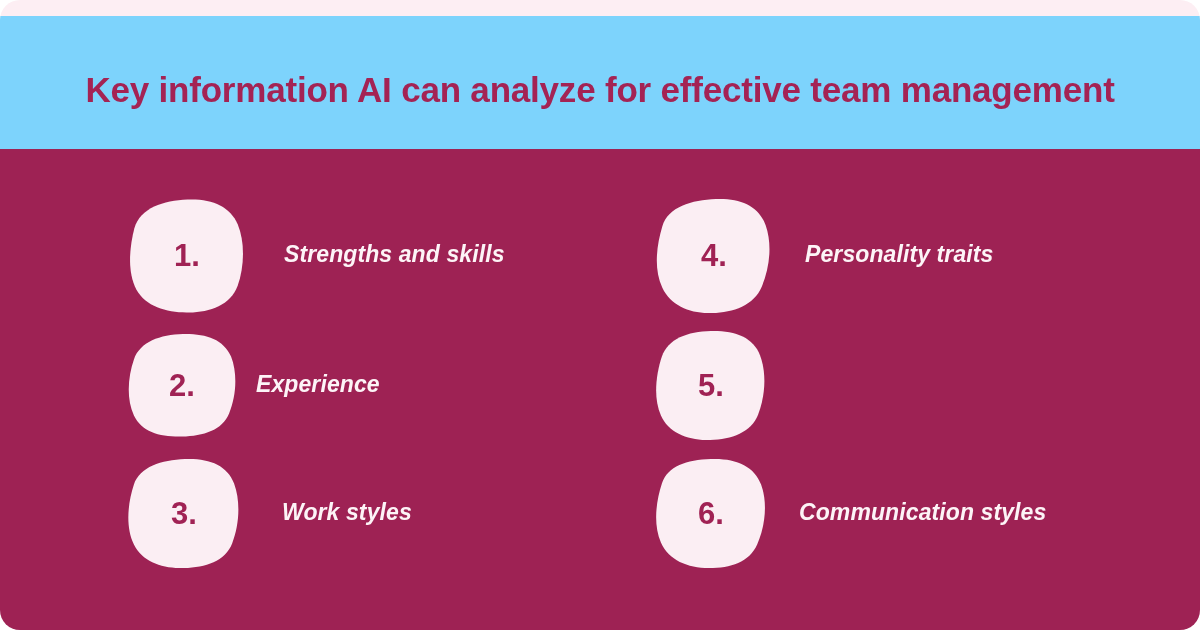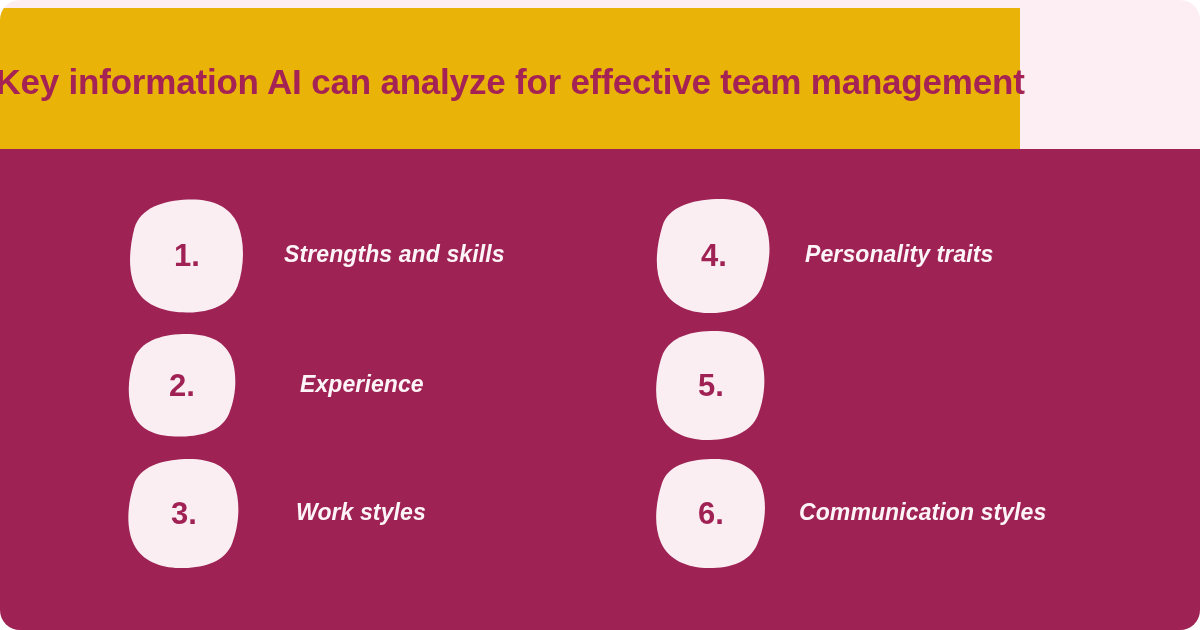--- a/index.html
+++ b/index.html
@@ -23,24 +23,24 @@
     border-radius: 20px;
     overflow: hidden;
     background: #fdeef3;
     box-sizing: border-box;
   }
 
   
   .header-band {
     position: absolute;
     left: 0;
-    top: 8px;
-    width: 1020px;
+    top: 16px;
+    width: 1200px;
     height: 149px;
-    background: #eab308;
+    background: #7dd3fc;
     display: flex;
     align-items: center;
     justify-content: center;
     box-sizing: border-box;
   }
   .page-title {
     font-size: 35px;
     font-weight: bold;
     color: #a42354;
     letter-spacing: -0.2px;
@@ -125,22 +125,22 @@
     font-weight: bold;
     color: #fdf4f7;
     line-height: 1.2;
     white-space: nowrap;
     letter-spacing: 0.1px;
     font-style: italic;
   }
   .item.col-left  .item-label { margin-left: 38px; }
   .item.col-right .item-label { margin-left: 32px; }
   .item.col-right.row-2 .item-label { margin-left: 48px; }
-  .item.col-left.row-2 .item-label { margin-left: 64px; }
-  .item.col-left.row-3 .item-label { margin-left: 56px; }
+  .item.col-left.row-2 .item-label { margin-left: 20px; }
+  .item.col-left.row-3 .item-label { margin-left: 42px; }
 </style>
 </head>
 <body>
 
 <div class="card">
 
   <div class="header-band">
     <h1 class="page-title">Key information AI can analyze for effective team management</h1>
   </div>
 

